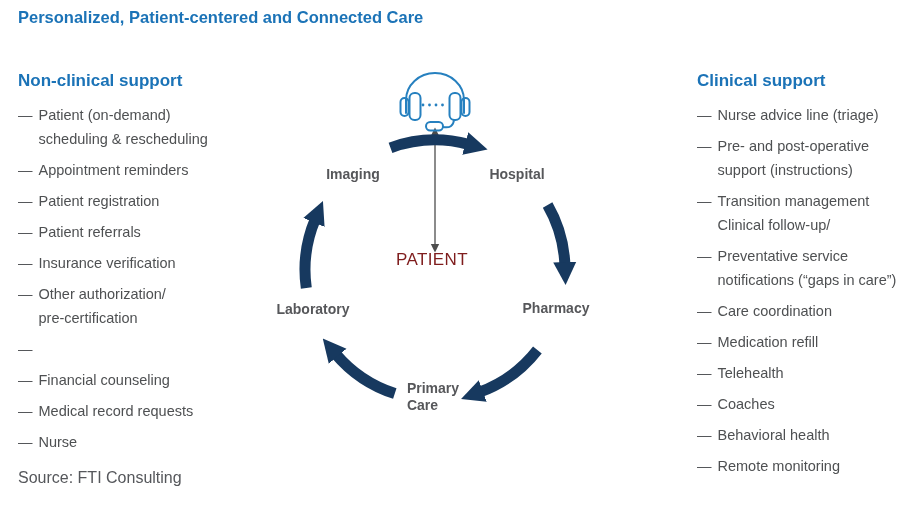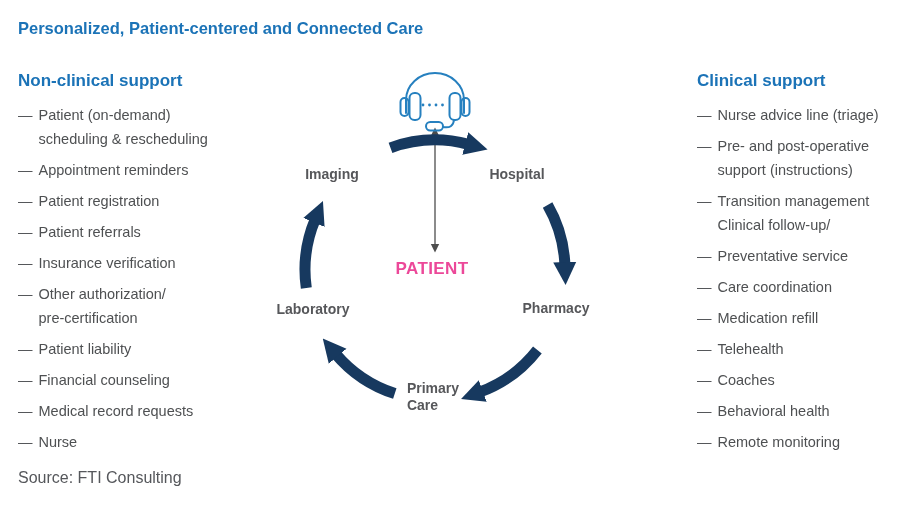--- a/index.html
+++ b/index.html
@@ -4,21 +4,21 @@
 <style>
   * { box-sizing: border-box; }
   html,body { margin:0; padding:0; }
   body {
     width:900px; height:525px;
     position:relative; overflow:hidden;
     background:#ffffff;
     font-family:"Liberation Sans", sans-serif;
   }
   .title {
-    position:absolute; left:18px; top:16px;
+    position:absolute; left:18px; top:5px;
     font-size:16.5px; font-weight:bold; color:#1B73B7; line-height:24px;
   }
   .col { position:absolute; top:72px; }
   .col-left  { left:18px;  width:240px; }
   .col-right { left:666px; width:225px;margin-left:31px; }
   .col-heading {
     font-size:17px; font-weight:bold; color:#1B73B7;
     line-height:18px; margin:0 0 13px 0;
   }
   ul.support-list { list-style:none; margin:0; padding:0; }
@@ -28,22 +28,22 @@
   }
   .dash { flex:0 0 14px; color:#55575A; }
   .line { display:block; }
   .node-label {
     position:absolute; transform:translateX(-50%);
     font-size:14px; font-weight:bold; color:#56575A; white-space:nowrap;
     line-height:17px;
   }
   .node-label.center-text { text-align:left; }
   .patient-label {
-    position:absolute; left:432px; top:259px; transform:translateX(-50%);
-    font-size:17px; font-weight:bold; color:#ec4899; letter-spacing:0.4px;
+    position:absolute; left:432px; top:250px; transform:translateX(-50%);
+    font-size:17px; font-weight:normal; color:#7f1d1d; letter-spacing:0.4px;
     line-height:20px;
   }
   .source {
     position:absolute; left:18px; top:469px;
     font-size:16px; color:#55575B;
   }
   svg.diagram { position:absolute; left:0; top:0; }
 </style>
 </head>
 <body>
@@ -90,24 +90,20 @@
       </li>
     <li>
         <span class="dash">—</span>
         <span class="item-text">
           <span class="line">Other authorization/</span>
           <span class="line">pre-certification</span>
         </span>
       </li>
     <li>
         <span class="dash">—</span>
-        <span class="item-text">
-          <span class="line">Patient liability</span>
-          <span class="line"></span>
-        </span>
       </li>
     <li>
         <span class="dash">—</span>
         <span class="item-text">
           <span class="line">Financial counseling</span>
           <span class="line"></span>
         </span>
       </li>
     <li>
         <span class="dash">—</span>
@@ -147,20 +143,21 @@
         <span class="dash">—</span>
         <span class="item-text">
           <span class="line">Transition management</span>
           <span class="line">Clinical follow-up/</span>
         </span>
       </li>
     <li>
         <span class="dash">—</span>
         <span class="item-text">
           <span class="line">Preventative service</span>
+          <span class="line">notifications (“gaps in care”)</span>
         </span>
       </li>
     <li>
         <span class="dash">—</span>
         <span class="item-text">
           <span class="line">Care coordination</span>
           <span class="line"></span>
         </span>
       </li>
     <li>
@@ -230,21 +227,21 @@
     <rect x="449.5" y="93" width="11" height="27" rx="5"></rect>
     <circle cx="423" cy="105" r="1.4" fill="#2680BF" stroke="none"></circle>
     <circle cx="429.5" cy="105" r="1.4" fill="#2680BF" stroke="none"></circle>
     <circle cx="436" cy="105" r="1.4" fill="#2680BF" stroke="none"></circle>
     <circle cx="442.5" cy="105" r="1.4" fill="#2680BF" stroke="none"></circle>
     <path d="M 454 120 Q 453 129 443 127"></path>
     <rect x="426" y="122" width="17" height="8.5" rx="4.25"></rect>
   </g>
 </svg>
 
-<div class="node-label" style="left:332px; top:166px;">Imaging</div>
+<div class="node-label" style="left:353px; top:166px;">Imaging</div>
 <div class="node-label" style="left:517px; top:166px;">Hospital</div>
 <div class="node-label" style="left:556px; top:300px;">Pharmacy</div>
 <div class="node-label" style="left:313px; top:301px;">Laboratory</div>
 <div class="node-label center-text" style="left:433px; top:380px;">
   <span class="line">Primary</span>
   <span class="line">Care</span>
 </div>
 
 <div class="patient-label">PATIENT</div>
 

